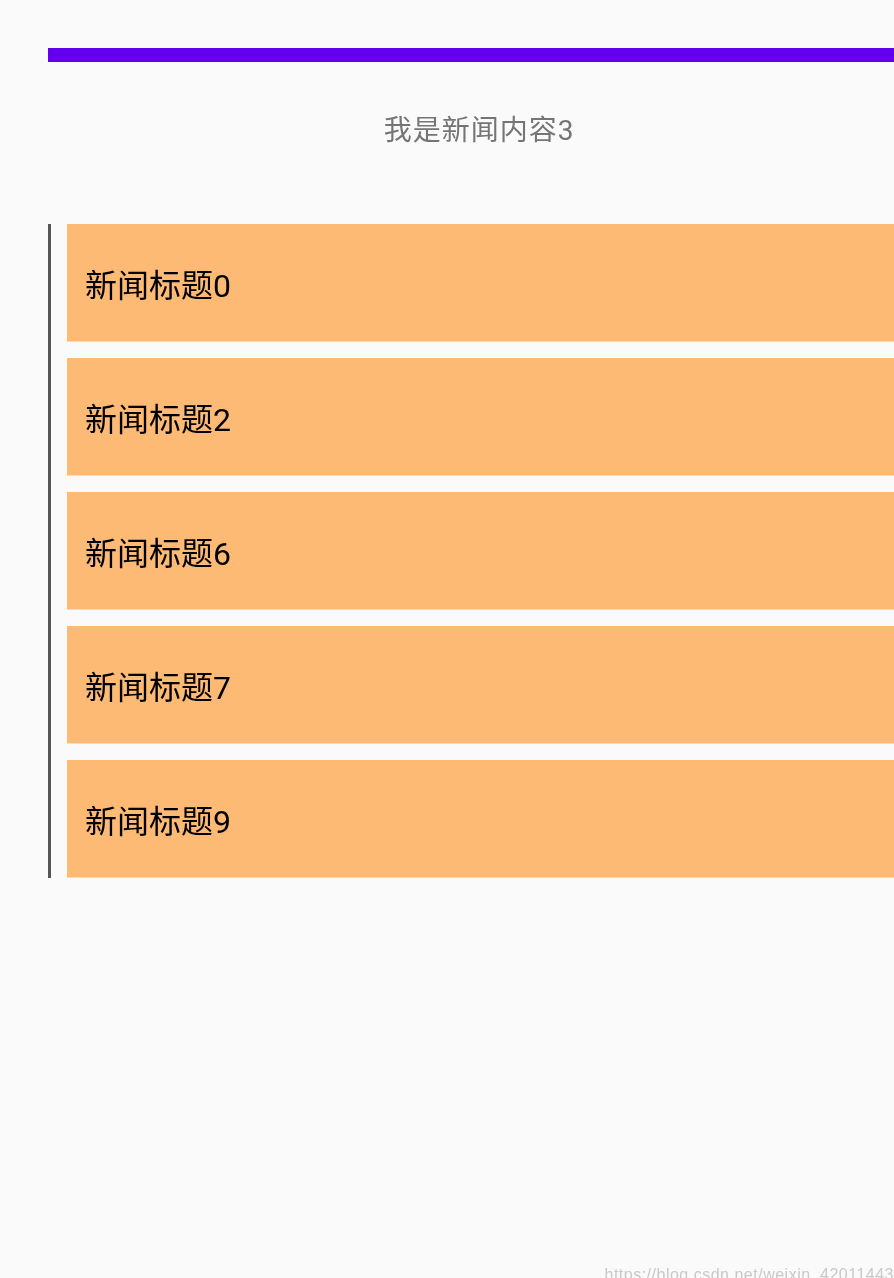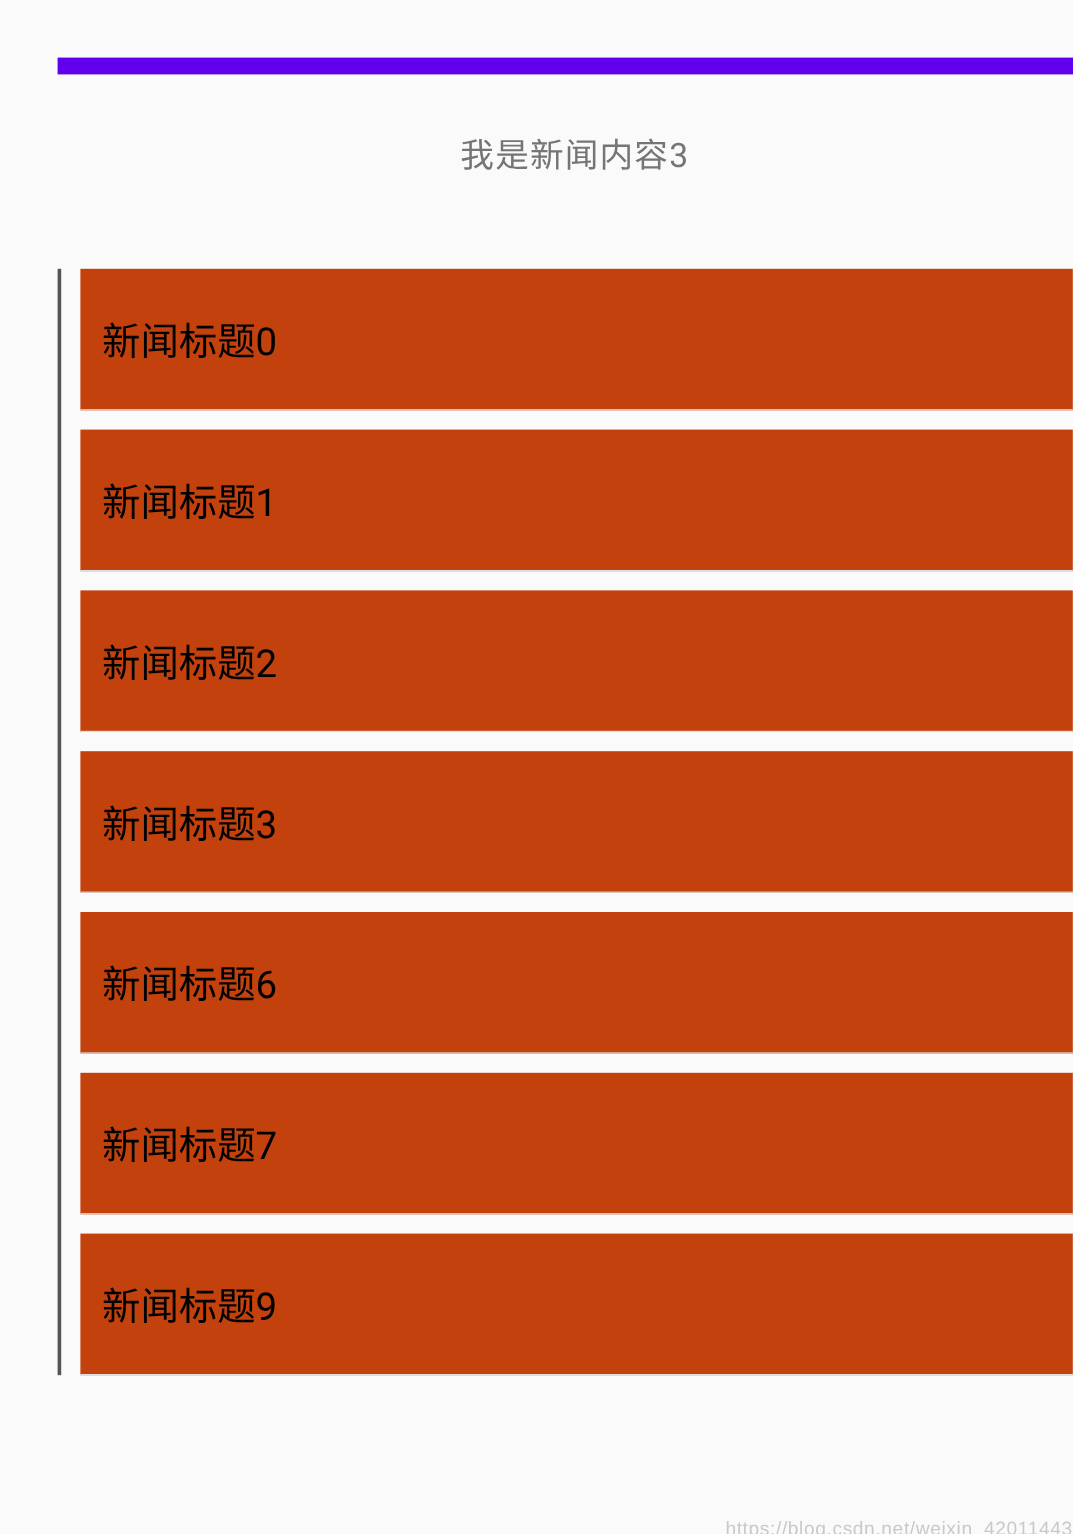--- a/index.html
+++ b/index.html
@@ -31,21 +31,21 @@
       border-left: 3px solid #555;
     }
     .list-item {
       height: 118px;
       display: flex;
       align-items: center;
       border-bottom: 1px solid #e0e0e0;
       font-size: 32px;
       color: #000;
       padding-left: 2px;
-      background: #c2410c;
+      background: #fdba74;
     }
     .list-item:first-child {
       border-top: none;
     }
     .watermark {
       position: absolute;
       bottom: 10px;
       right: 16px;
       color: rgba(180, 180, 180, 0.7);
       font-size: 16px;
@@ -61,27 +61,21 @@
 
 <div class="header-content">
   <span>我是新闻内容3</span>
 </div>
 
 <div class="list-container">
   <div class="list-item">
     <span>新闻标题0</span>
   </div>
   <div class="list-item">
-    <span>新闻标题1</span>
-  </div>
-  <div class="list-item">
     <span>新闻标题2</span>
-  </div>
-  <div class="list-item">
-    <span>新闻标题3</span>
   </div>
   <div class="list-item">
     <span>新闻标题6</span>
   </div>
   <div class="list-item">
     <span>新闻标题7</span>
   </div>
   <div class="list-item">
     <span>新闻标题9</span>
   </div>

